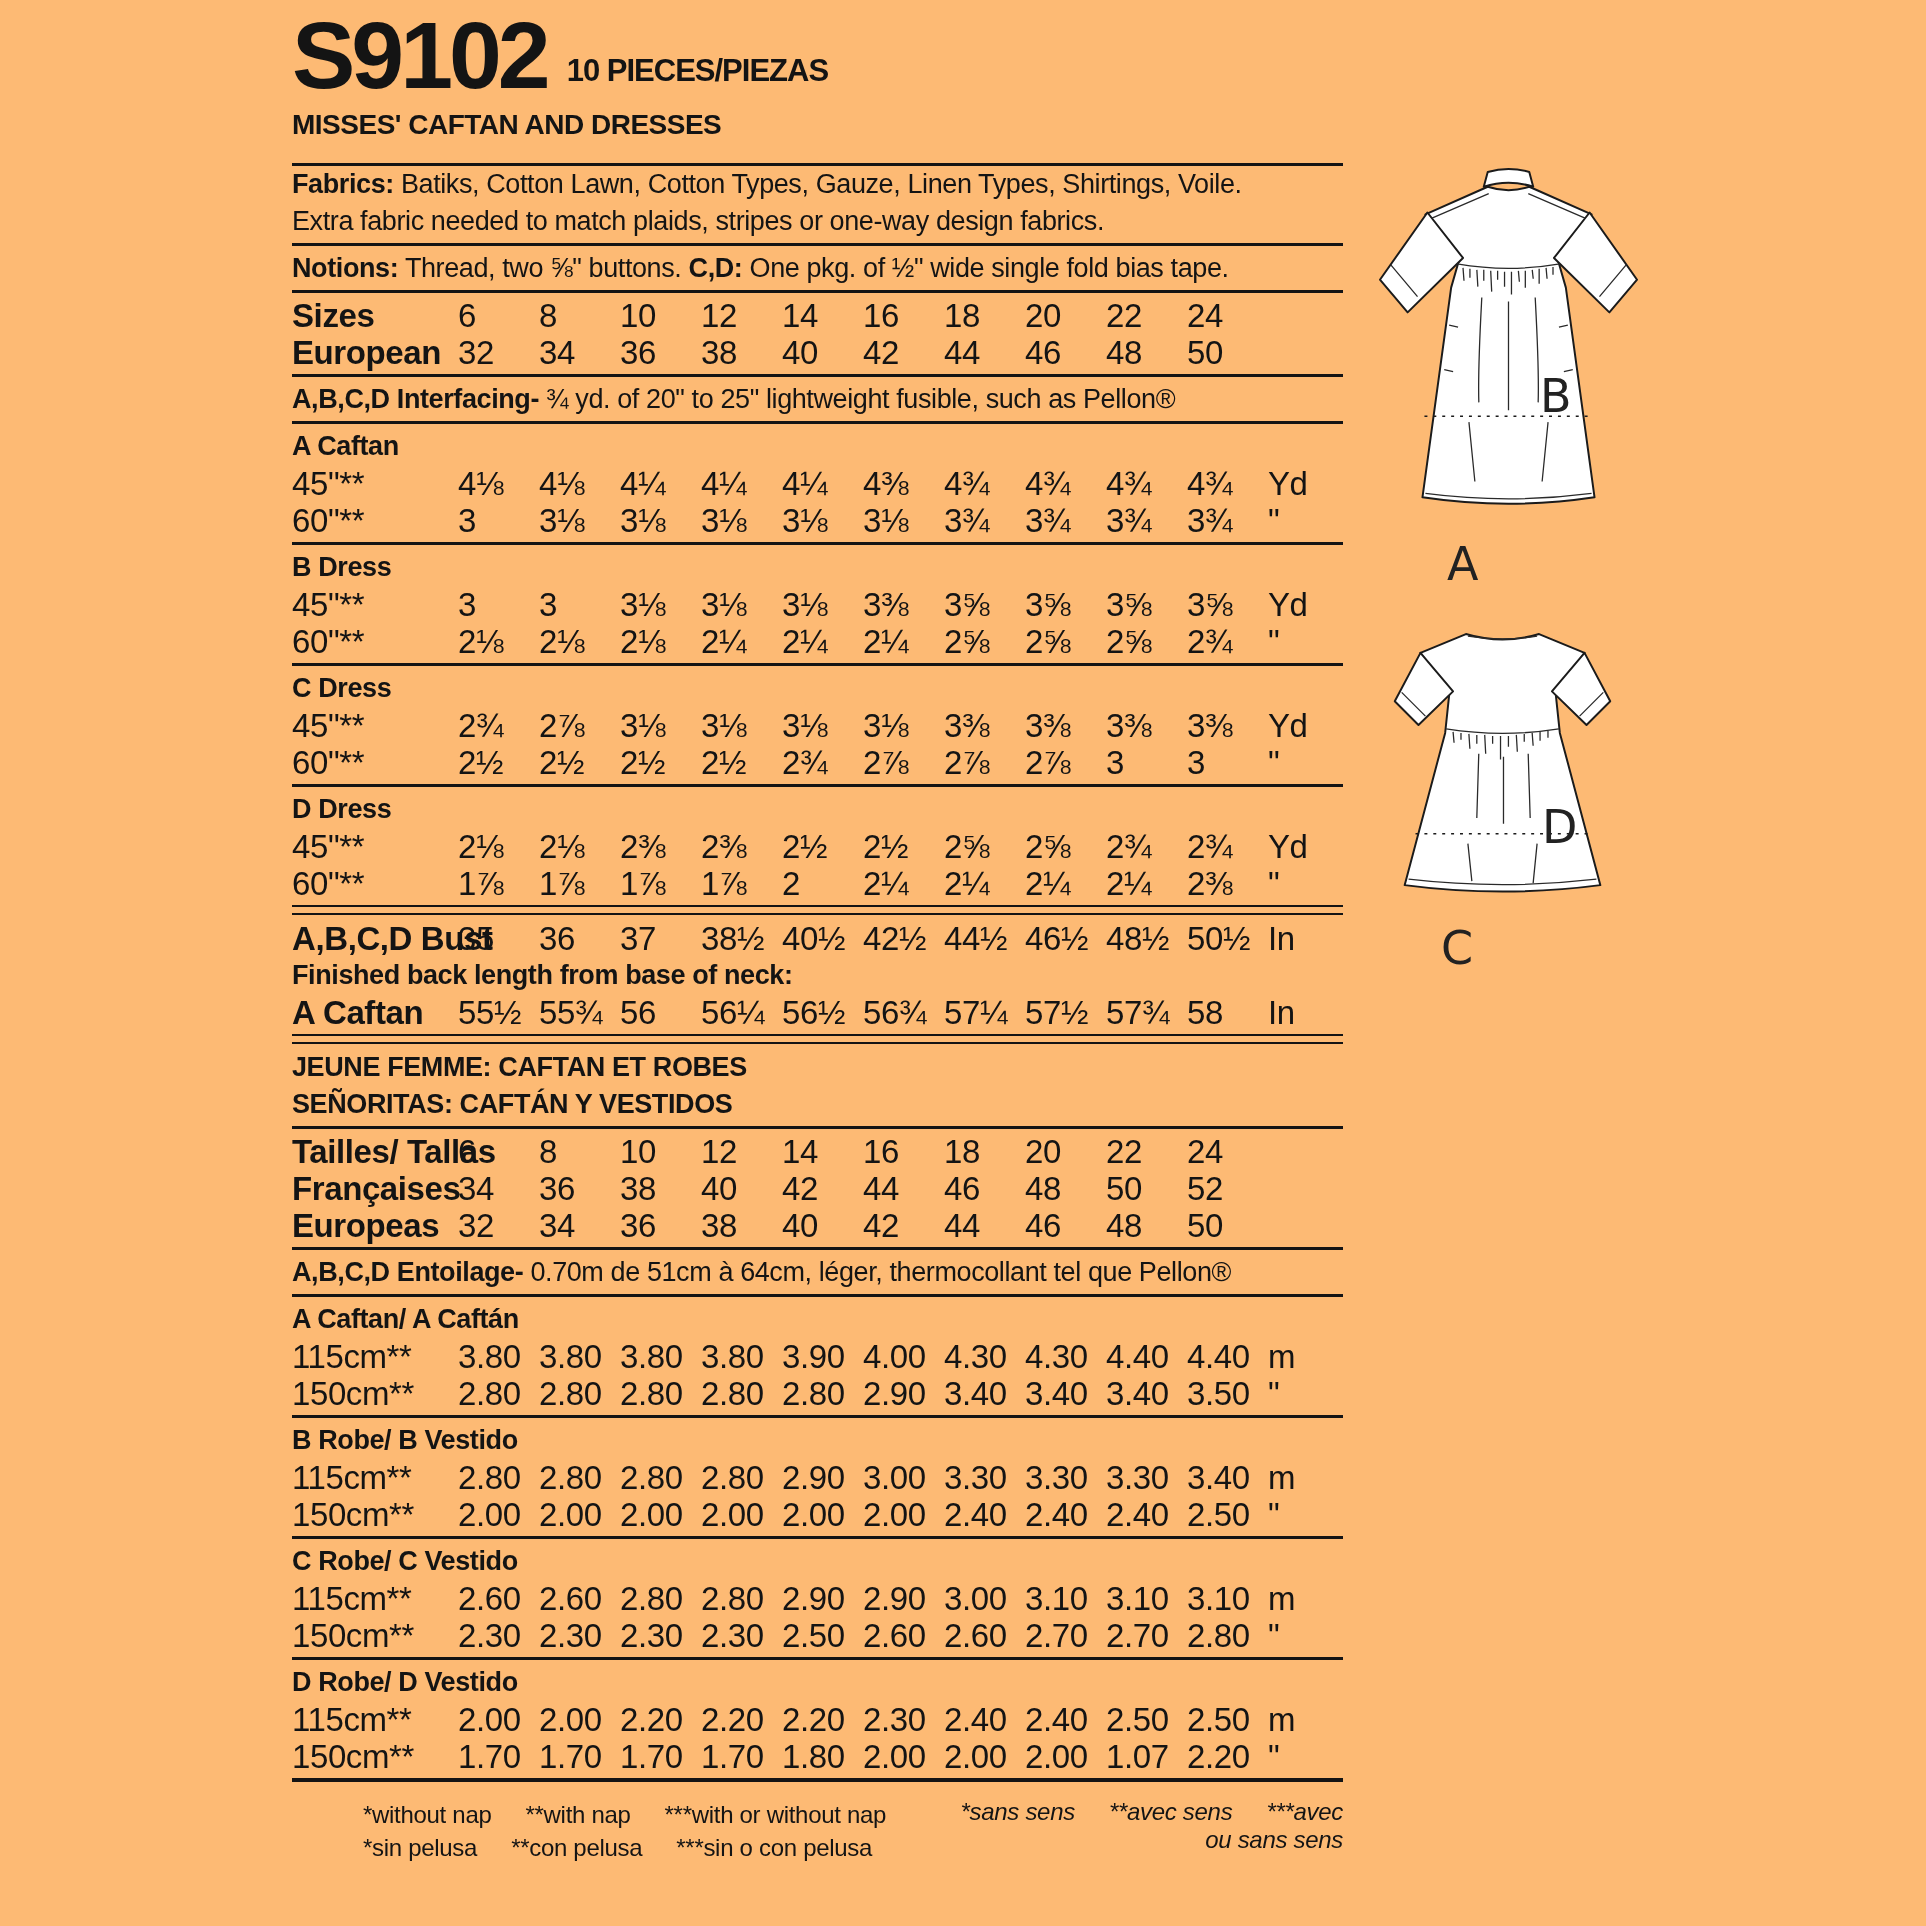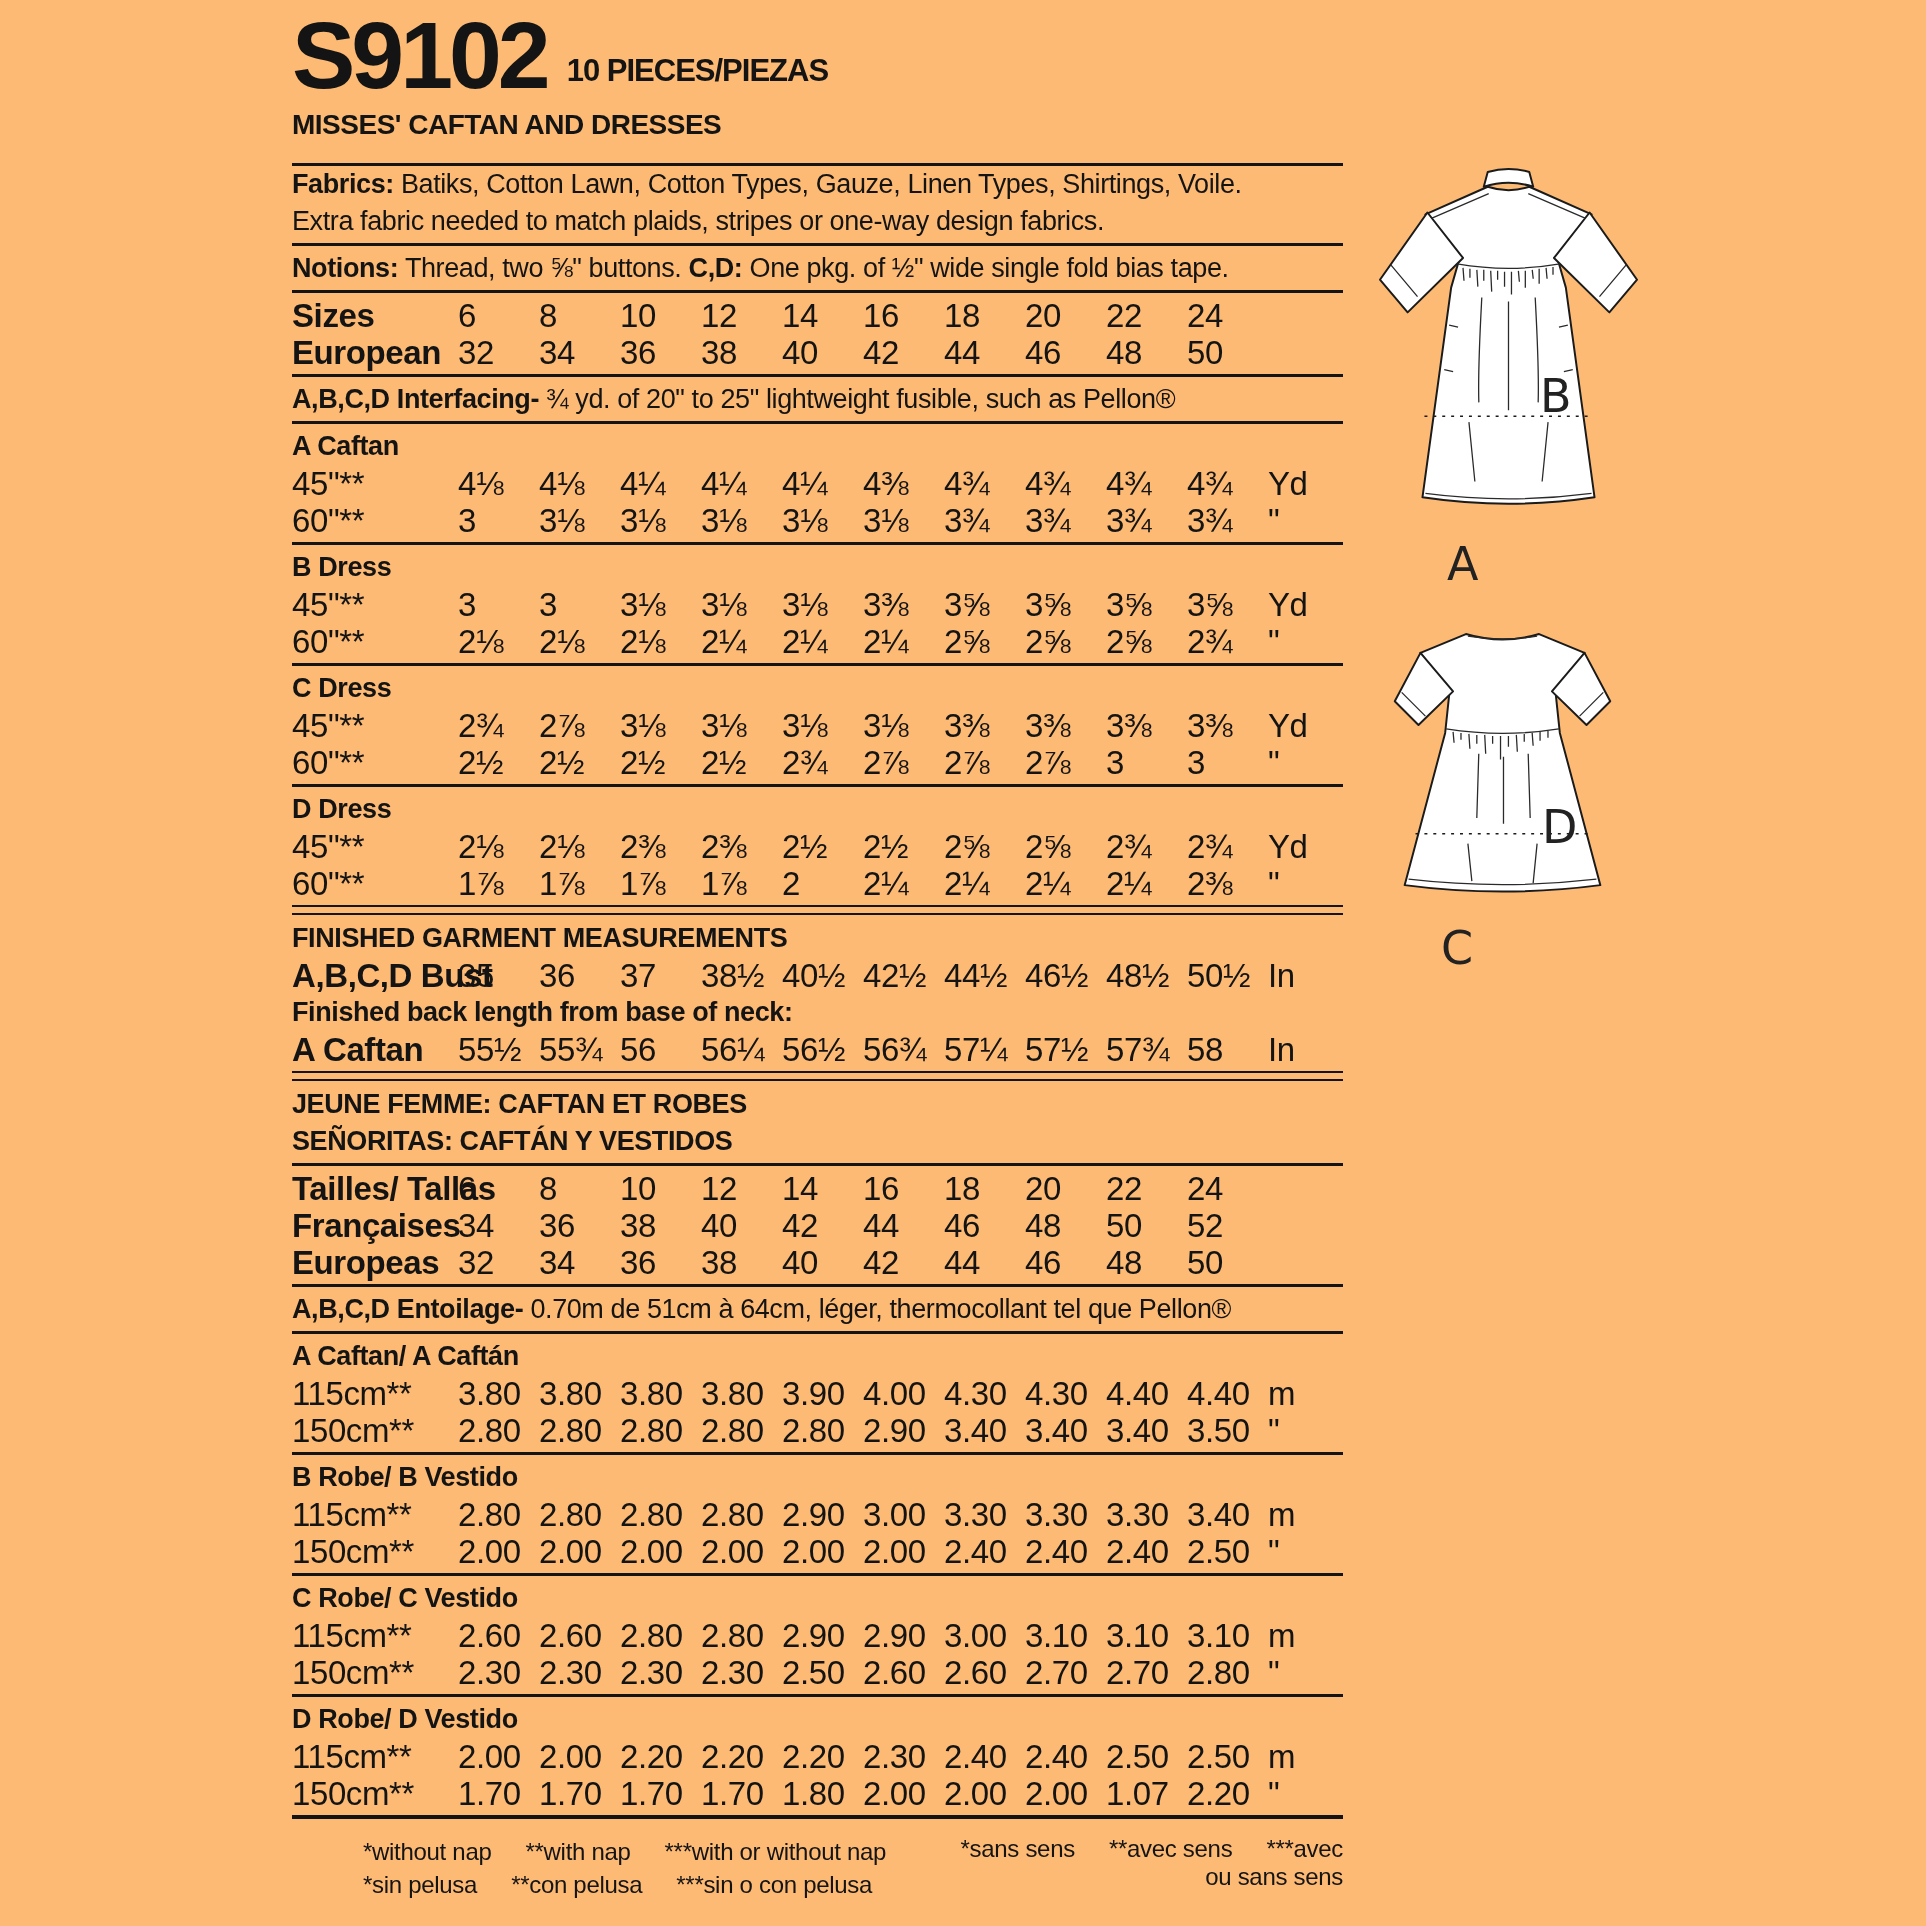--- a/index.html
+++ b/index.html
@@ -20,21 +20,21 @@
   .trow{display:grid;grid-template-columns:166px repeat(10,81px) 44px;
         font-size:33px;line-height:37px;letter-spacing:-0.4px;}
   .trow .lbl{white-space:nowrap;}
   .trow .val{text-align:left;}
   .trow .unit{text-align:left;}
   .footnotes{display:flex;margin-top:16px;font-size:24px;letter-spacing:-0.3px;}
   .fn-left{padding-left:71px;}
   .fn-line span{margin-right:34px;}
   .fn-line{line-height:33px;white-space:nowrap;}
   .fn-right{margin-left:auto;text-align:right;}
-  .fn-right span{margin-left:34px;margin-right:0;}
+  .fn-right span{margin-left:34px;margin-right:0;font-style:italic;}
   .illos{position:absolute;left:1364px;top:139px;width:337px;height:871px;}
   .illo{position:absolute;}
   .garment-label{position:absolute;font-size:46px;color:#222;
                  font-family:"DejaVu Sans","Liberation Sans",sans-serif;}
   svg .outline{fill:#fff;stroke:#1b1b1b;stroke-width:2;stroke-linejoin:round;}
   svg .detail{fill:none;stroke:#2a2a2a;stroke-width:1.3;}
   svg .dash{fill:none;stroke:#1b1b1b;stroke-width:1.6;stroke-dasharray:3 6;}
 </style>
 </head>
 <body>
@@ -198,21 +198,20 @@
           <span class="val">1⅞</span>
           <span class="val">2</span>
           <span class="val">2¼</span>
           <span class="val">2¼</span>
           <span class="val">2¼</span>
           <span class="val">2¼</span>
           <span class="val">2⅜</span>
           <span class="unit">"</span>
         </div>
         <div class="rule double"></div>
-        <div class="thead">FINISHED GARMENT MEASUREMENTS</div>
         <div class="trow">
           <span class="lbl b">A,B,C,D Bust</span>
           <span class="val">35</span>
           <span class="val">36</span>
           <span class="val">37</span>
           <span class="val">38½</span>
           <span class="val">40½</span>
           <span class="val">42½</span>
           <span class="val">44½</span>
           <span class="val">46½</span>

